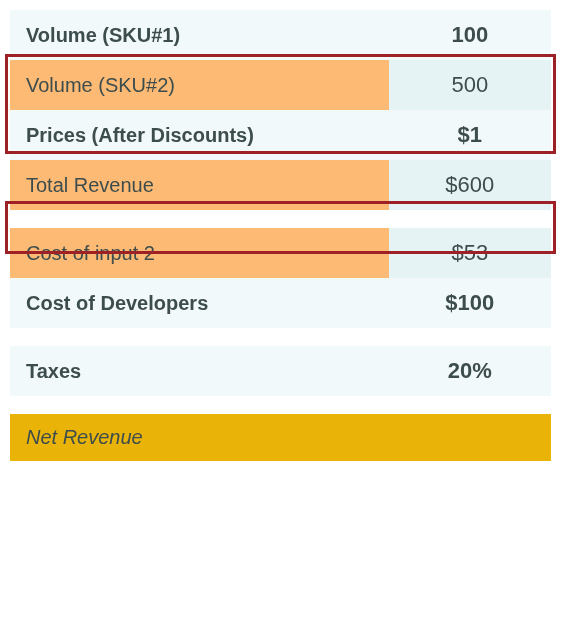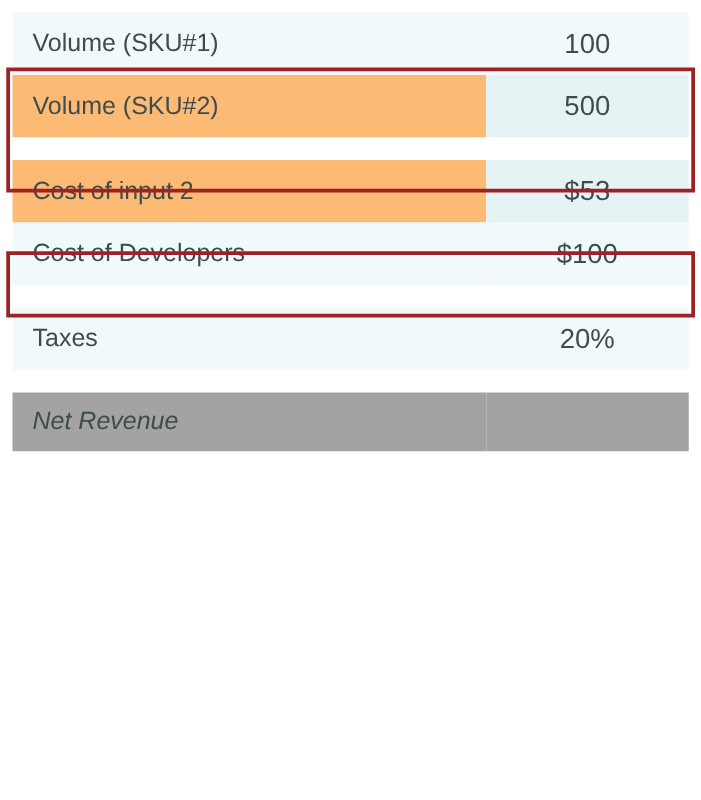--- a/index.html
+++ b/index.html
@@ -41,24 +41,25 @@
     width: 30%;
     padding: 12px 8px;
     font-size: 22px;
     text-align: center;
     color: #3d4d4d;
     background: #e6f3f5;
   }
   .row-alt .label-cell,
   .row-alt .value-cell {
     background: #f2f9fa;
+    font-weight: bold;
   }
   .row-strong .label-cell,
   .row-strong .value-cell {
-    background: #a3a3a3;
+    background: #eab308;
   }
   .row-italic .label-cell {
     font-style: italic;
   }
   .gap-row td {
     height: 18px;
     background: #ffffff;
     padding: 0;
   }
   
@@ -77,20 +78,28 @@
   <table class="table">
     <tbody>
 
     <tr class="row-alt">
       <td class="label-cell">Volume (SKU#1)</td>
       <td class="value-cell">100</td>
     </tr>
     <tr>
       <td class="label-cell">Volume (SKU#2)</td>
       <td class="value-cell">500</td>
+    </tr>
+    <tr class="row-alt">
+      <td class="label-cell">Prices (After Discounts)</td>
+      <td class="value-cell">$1</td>
+    </tr>
+    <tr>
+      <td class="label-cell">Total Revenue</td>
+      <td class="value-cell">$600</td>
     </tr>
 
     <tr class="gap-row">
           <td></td>
           <td></td>
         </tr>
 
     <tr>
       <td class="label-cell">Cost of input 2</td>
       <td class="value-cell">$53</td>

